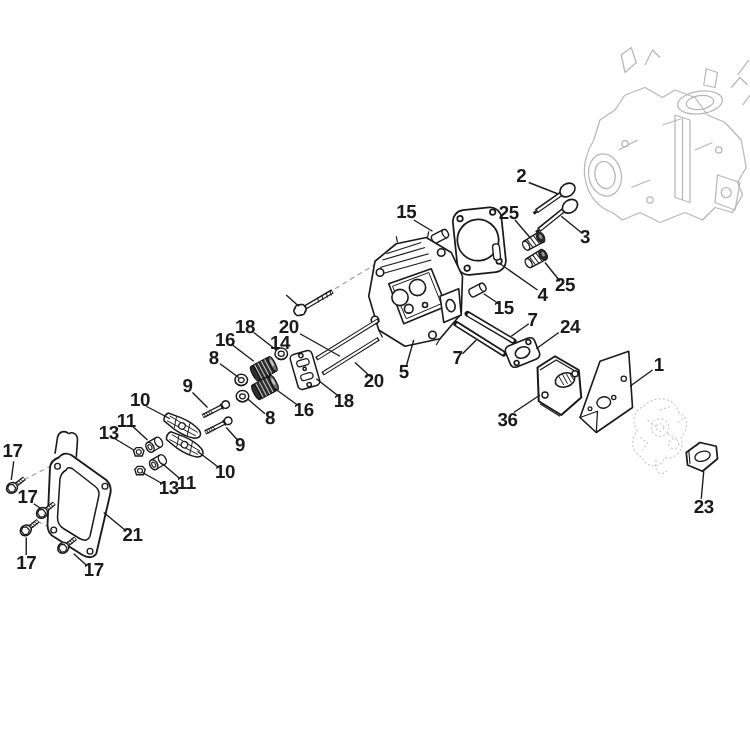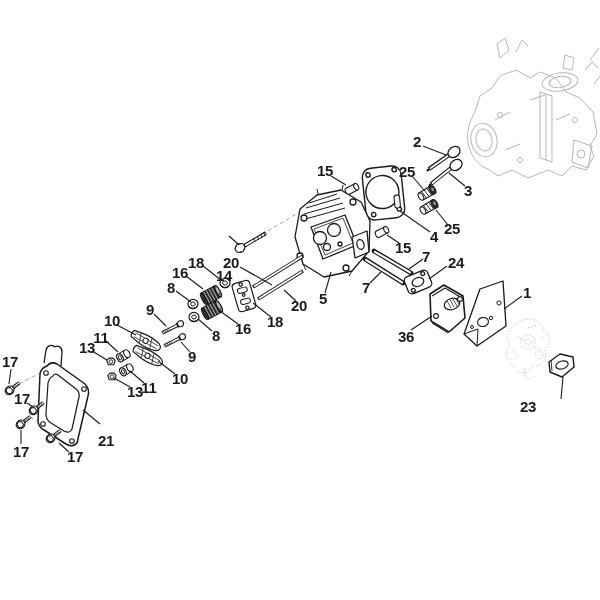--- a/index.html
+++ b/index.html
@@ -393,20 +393,20 @@
       <div class="callout" style="left: 180px; top: 272px;">16</div>
       <div class="callout" style="left: 243px; top: 328px;">16</div>
       <div class="callout" style="left: 10px; top: 361px;">17</div>
       <div class="callout" style="left: 22px; top: 398px;">17</div>
       <div class="callout" style="left: 21px; top: 451px;">17</div>
       <div class="callout" style="left: 75px; top: 456px;">17</div>
       <div class="callout" style="left: 196px; top: 262px;">18</div>
       <div class="callout" style="left: 275px; top: 321px;">18</div>
       <div class="callout" style="left: 231px; top: 262px;">20</div>
       <div class="callout" style="left: 299px; top: 305px;">20</div>
-      <div class="callout" style="left: 106px; top: 440px;">21</div>
+      <div class="callout" style="left: 106px; top: 428px;">21</div>
       <div class="callout" style="left: 406px; top: 336px;">36</div>
-      <div class="callout" style="left: 528px; top: 406px;">23</div>
+      <div class="callout" style="left: 563px; top: 406px;">23</div>
       <div class="callout" style="left: 456px; top: 262px;">24</div>
       <div class="callout" style="left: 407px; top: 171px;">25</div>
       <div class="callout" style="left: 452px; top: 228px;">25</div>
     </div>
 </div>
 
 </body></html>

